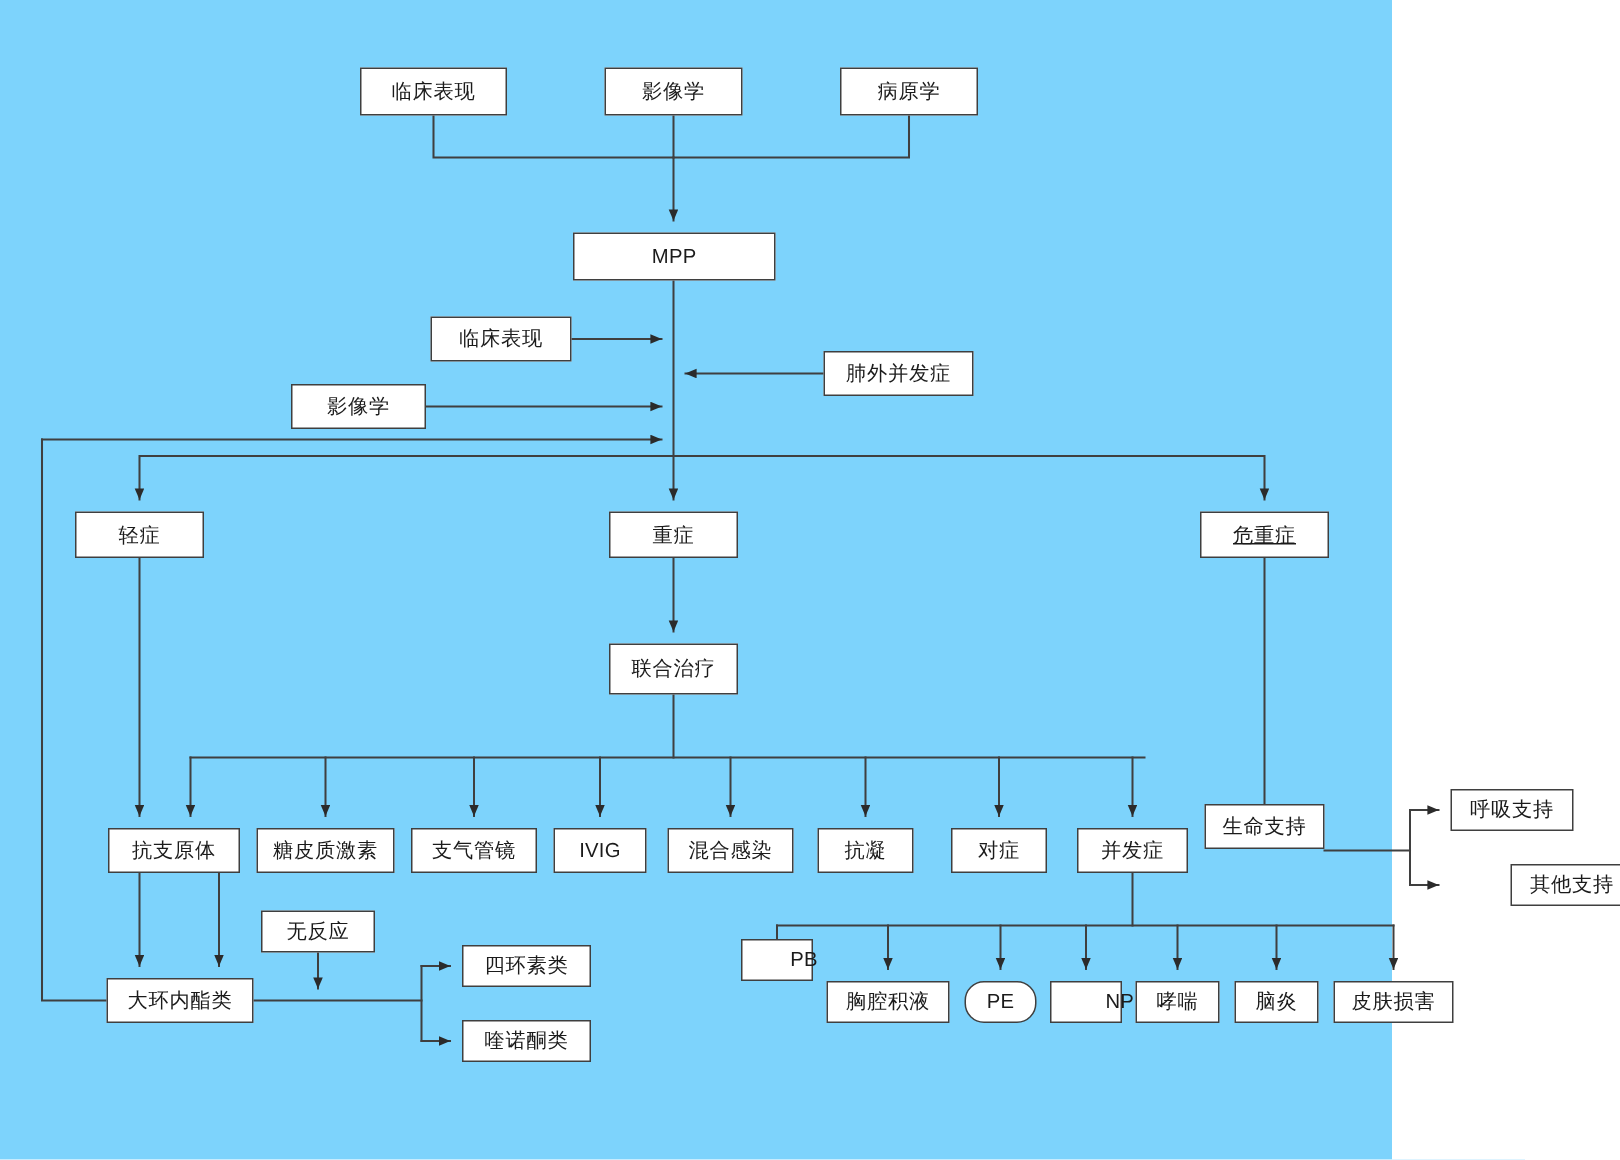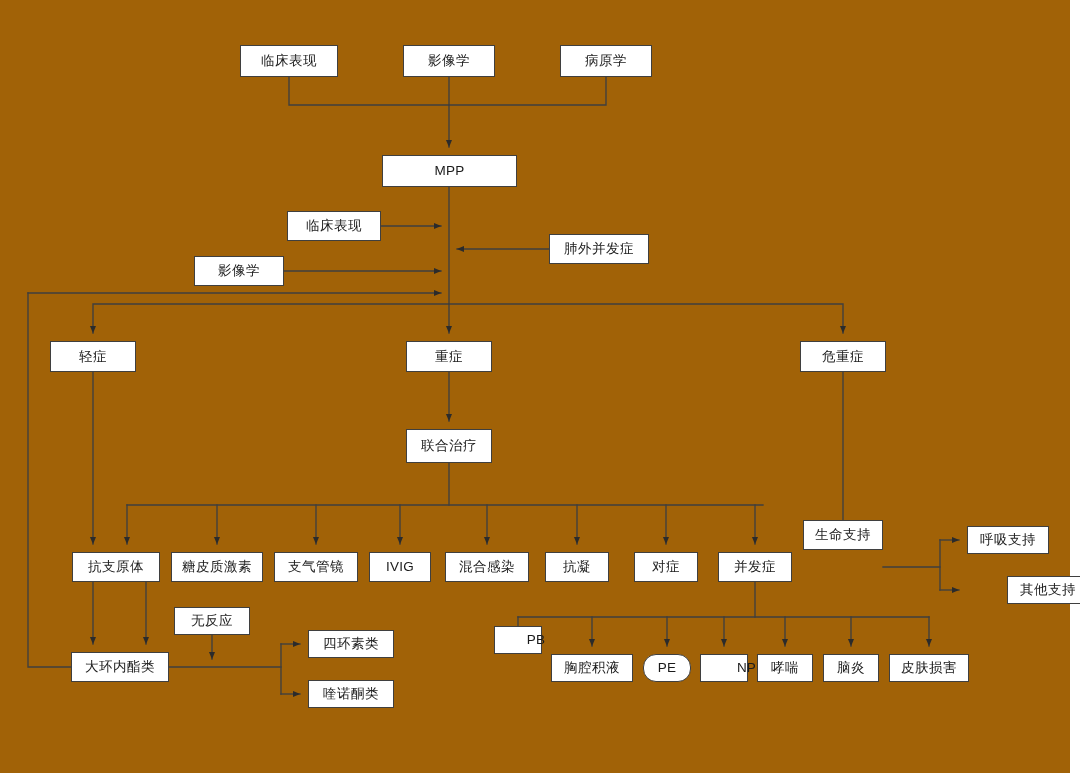--- a/index.html
+++ b/index.html
@@ -1,21 +1,21 @@
 <!DOCTYPE html>
 <html><head>
 <meta charset="utf-8">
 <style>
   html,body{margin:0;padding:0;background:#ffffff;}
   body{
     width:1080px;height:773px;
     font-family:"Liberation Sans","DejaVu Sans",sans-serif;
     overflow:hidden;
   }
-  #canvas{position:relative;width:1070px;height:773px;background:#a16207;}
+  #canvas{position:relative;width:928px;height:773px;background:#7dd3fc;}
   svg#wires{position:absolute;left:0;top:0;width:1080px;height:773px;}
   .node{
     position:absolute;
     box-sizing:border-box;
     border:1px solid #3f3f3f;
     background:#ffffff;
     display:flex;align-items:center;justify-content:center;
     font-size:13.5px;
     color:#1b1b1b;
     line-height:1;
@@ -107,31 +107,31 @@
   <div id="nodes">
       <div class="node" style="left: 240px; top: 45px; width: 98px; height: 32px;">临床表现</div>
       <div class="node" style="left: 403px; top: 45px; width: 92px; height: 32px;">影像学</div>
       <div class="node" style="left: 560px; top: 45px; width: 92px; height: 32px;">病原学</div>
       <div class="node latin" style="left: 382px; top: 155px; width: 135px; height: 32px;">MPP</div>
       <div class="node" style="left: 287px; top: 211px; width: 94px; height: 30px;">临床表现</div>
       <div class="node" style="left: 194px; top: 256px; width: 90px; height: 30px;">影像学</div>
       <div class="node" style="left: 549px; top: 234px; width: 100px; height: 30px;">肺外并发症</div>
       <div class="node" style="left: 50px; top: 341px; width: 86px; height: 31px;">轻症</div>
       <div class="node" style="left: 406px; top: 341px; width: 86px; height: 31px;">重症</div>
-      <div class="node" style="left: 800px; top: 341px; width: 86px; height: 31px;">危重症</div>
+      <div class="node" style="left: 800px; top: 341px; width: 86px; height: 31px; text-decoration: underline;">危重症</div>
       <div class="node" style="left: 406px; top: 429px; width: 86px; height: 34px;">联合治疗</div>
       <div class="node" style="left: 72px; top: 552px; width: 88px; height: 30px;">抗支原体</div>
       <div class="node" style="left: 171px; top: 552px; width: 92px; height: 30px;">糖皮质激素</div>
       <div class="node" style="left: 274px; top: 552px; width: 84px; height: 30px;">支气管镜</div>
       <div class="node latin" style="left: 369px; top: 552px; width: 62px; height: 30px;">IVIG</div>
       <div class="node" style="left: 445px; top: 552px; width: 84px; height: 30px;">混合感染</div>
       <div class="node" style="left: 545px; top: 552px; width: 64px; height: 30px;">抗凝</div>
       <div class="node" style="left: 634px; top: 552px; width: 64px; height: 30px;">对症</div>
       <div class="node" style="left: 718px; top: 552px; width: 74px; height: 30px;">并发症</div>
-      <div class="node" style="left: 803px; top: 520px; width: 80px; height: 30px;">生命支持</div>
+      <div class="node" style="left: 803px; top: 536px; width: 80px; height: 30px;">生命支持</div>
       <div class="node" style="left: 967px; top: 526px; width: 82px; height: 28px; font-family: Liberation Serif, serif;">呼吸支持</div>
       <div class="node" style="left: 967px; top: 576px; width: 82px; height: 28px; margin-left: 40px;">其他支持</div>
       <div class="node" style="left: 174px; top: 607px; width: 76px; height: 28px;">无反应</div>
       <div class="node" style="left: 71px; top: 652px; width: 98px; height: 30px;">大环内酯类</div>
       <div class="node" style="left: 308px; top: 630px; width: 86px; height: 28px;">四环素类</div>
       <div class="node" style="left: 308px; top: 680px; width: 86px; height: 28px;">喹诺酮类</div>
       <div class="node latin" style="left: 494px; top: 626px; width: 48px; height: 28px; padding-left: 36px;">PB</div>
       <div class="node" style="left: 551px; top: 654px; width: 82px; height: 28px;">胸腔积液</div>
       <div class="node latin" style="left: 643px; top: 654px; width: 48px; height: 28px; border-radius: 13px;">PE</div>
       <div class="node latin" style="left: 700px; top: 654px; width: 48px; height: 28px; padding-left: 45px;">NP</div>

